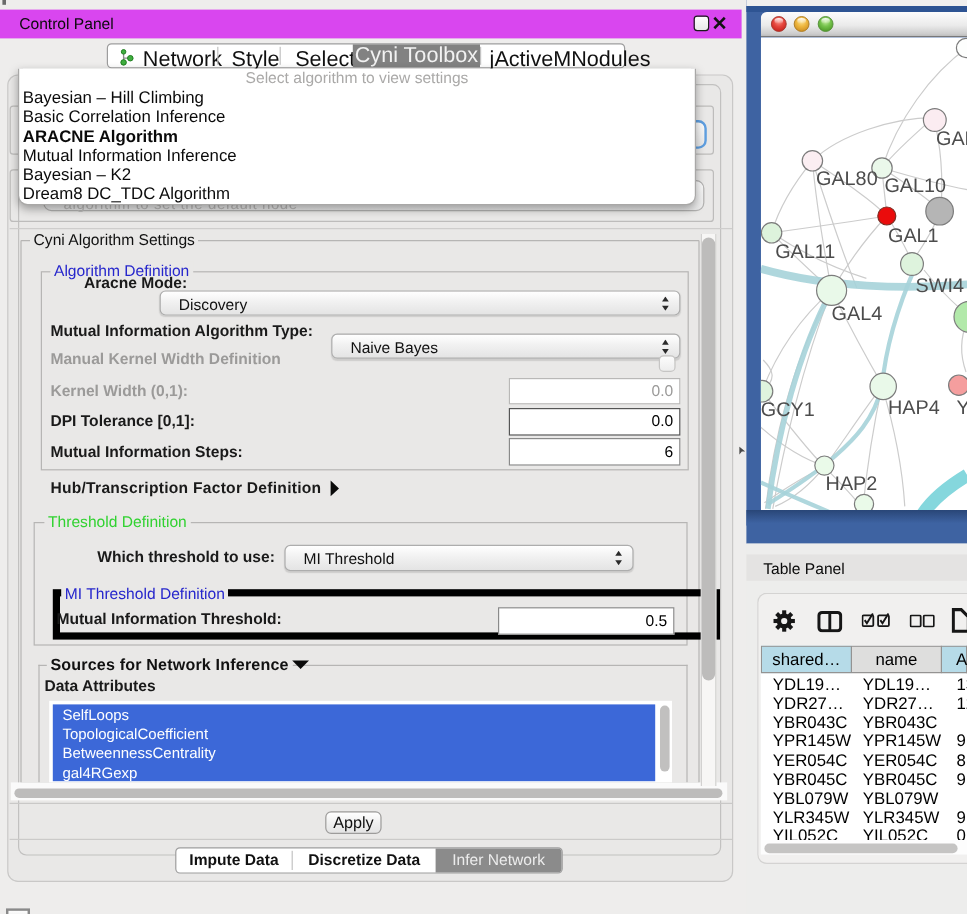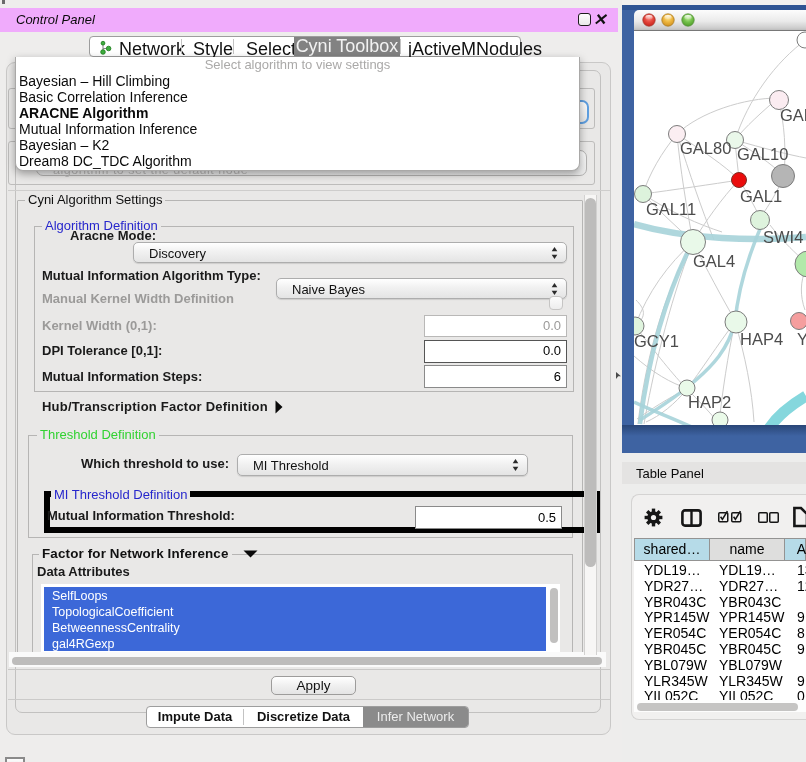--- a/index.html
+++ b/index.html
@@ -13,21 +13,21 @@
   background:linear-gradient(#ffffff,#f1f1f1 45%,#e4e4e4); font-size:13px; color:#111;
   box-shadow:0 1px 1px rgba(0,0,0,0.12); }
 .combo .ar { position:absolute; right:8px; top:50%; transform:translateY(-50%); width:7px; height:12px; }
 </style>
 </head>
 <body>
 
 <div class="abs" style="left:0;top:0;width:622px;height:762px;background:#eeedec;"></div>
 <div class="abs" style="left:2px;top:0;width:3px;height:4px;background:#6a6a6a;"></div>
 
-<div class="abs" style="left:0;top:8px;width:618px;height:24px;background:#f0abfc;font-style:italic;">
+<div class="abs" style="left:0;top:8px;width:618px;height:24px;background:#d946ef;">
   <div class="abs" style="left:16px;top:4px;font-size:13px;color:#0a0a0a;">Control Panel</div>
   <div class="abs" style="left:578px;top:5px;width:13px;height:13px;border:1.8px solid #1c1c1c;border-radius:3px;background:linear-gradient(#fdfdfd,#e9e9e9);"></div>
   <div class="abs" style="left:593px;top:2px;font-size:16px;font-weight:bold;color:#111;">✕</div>
 </div>
 
 <div class="abs" style="left:6px;top:62px;width:605px;height:673px;background:#e9e8e7;border:1px solid #c9c8c7;border-radius:9px;"></div>
 
 <div class="abs" style="left:15px;top:70px;width:586px;height:643px;background:#e9e8e7;border:1px solid #c2c1c0;border-radius:7px;"></div>
 
 <div class="abs" style="left:89px;top:36px;width:432px;height:21px;background:#fff;border:1px solid #9d9d9d;border-radius:4px;font-size:18px;color:#111;">
@@ -113,21 +113,21 @@
     </svg>
 </div>
 
 <div class="abs" style="left:44px;top:491px;width:556px;height:42px;border:6px solid #000000;">
   <span class="grp-title" style="left:1px;top:-10px;color:#2626cc;">MI Threshold Definition</span>
 </div>
 <div class="lbl" style="left:47px;top:508px;">Mutual Information Threshold:</div>
 <div class="field" style="left:415px;top:506px;width:147px;height:23px;border:1px solid #8a8a8a;color:#000;line-height:21px;padding-right:5px;">0.5</div>
 
 <div class="abs" style="left:32px;top:554px;width:541px;height:99px;border:1px solid #b6b5b4;border-bottom:none;">
-  <span class="grp-title" style="left:6px;color:#111;font-weight:bold;font-size:13.4px;letter-spacing:0.15px;">Factor for Network Inference</span>
+  <span class="grp-title" style="left:6px;color:#111;font-weight:bold;font-size:13.4px;letter-spacing:0.15px;">Sources for Network Inference</span>
 </div>
 <svg class="abs" style="left:243px;top:550px;" width="15" height="8" viewBox="0 0 15 8">
     <path d="M0.5 0.5 L14.5 0.5 L7.5 7.5 Z" fill="#0a0a0a"></path>
   </svg>
 <div class="lbl" style="left:37px;top:564px;">Data Attributes</div>
 
 <div class="abs" style="left:41px;top:584px;width:519px;height:68px;background:#fff;"></div>
 <div class="abs" style="left:44px;top:587px;width:502px;height:64px;background:#3c68d8;color:#fff;font-size:12.5px;">
   <div class="abs" style="left:8px;top:2px;">SelfLoops</div>
   <div class="abs" style="left:8px;top:18px;">TopologicalCoefficient</div>
@@ -135,21 +135,21 @@
   <div class="abs" style="left:8px;top:50px;">gal4RGexp</div>
 </div>
 <div class="abs" style="left:550px;top:588px;width:8px;height:55px;background:#c1c0bf;border-radius:4px;"></div>
 
 <div class="abs" style="left:9px;top:652px;width:597px;height:15px;background:#fafafa;"></div>
 <div class="abs" style="left:12px;top:657px;width:590px;height:8px;background:#bdbcbb;border-radius:4px;"></div>
 
 <div class="abs" style="left:584px;top:195px;width:13px;height:460px;background:#f7f6f5;border-left:1px solid #d2d1d0;border-right:1px solid #d2d1d0;"></div>
 <div class="abs" style="left:585px;top:198px;width:11px;height:369px;background:#bdbcbb;border-radius:6px;"></div>
 
-<div class="abs" style="left:271px;top:676px;width:85px;height:19px;border:1px solid #9d9c9b;border-radius:5px;background:linear-gradient(#ffffff,#f0f0f0 50%,#e4e4e4);text-align:center;font-size:13.5px;line-height:18px;color:#111;">Apply</div>
+<div class="abs" style="left:271px;top:676px;width:47px;height:19px;border:1px solid #9d9c9b;border-radius:5px;background:linear-gradient(#ffffff,#f0f0f0 50%,#e4e4e4);text-align:center;font-size:13.5px;line-height:18px;color:#111;">Apply</div>
 
 <div class="abs" style="left:146px;top:706px;width:323px;height:22px;background:#fff;border:1px solid #9d9d9d;border-radius:4px;font-size:13px;font-weight:bold;color:#111;">
   <div class="abs" style="left:0;top:0;width:96px;text-align:center;line-height:20px;">Impute Data</div>
   <div class="abs" style="left:96px;top:2px;width:1px;height:16px;background:#c3c3c3;"></div>
   <div class="abs" style="left:97px;top:0;width:119px;text-align:center;line-height:20px;">Discretize Data</div>
   <div class="abs" style="left:216px;top:0;width:105px;height:20px;background:#8b8b8b;color:#ececec;text-align:center;line-height:20px;font-weight:normal;border-radius:0 3px 3px 0;">Infer Network</div>
 </div>
 
 <div class="abs" style="left:5px;top:757px;width:20px;height:10px;border:2px solid #8a8a8a;background:linear-gradient(#fdfdfd,#ededed);"></div>
 

